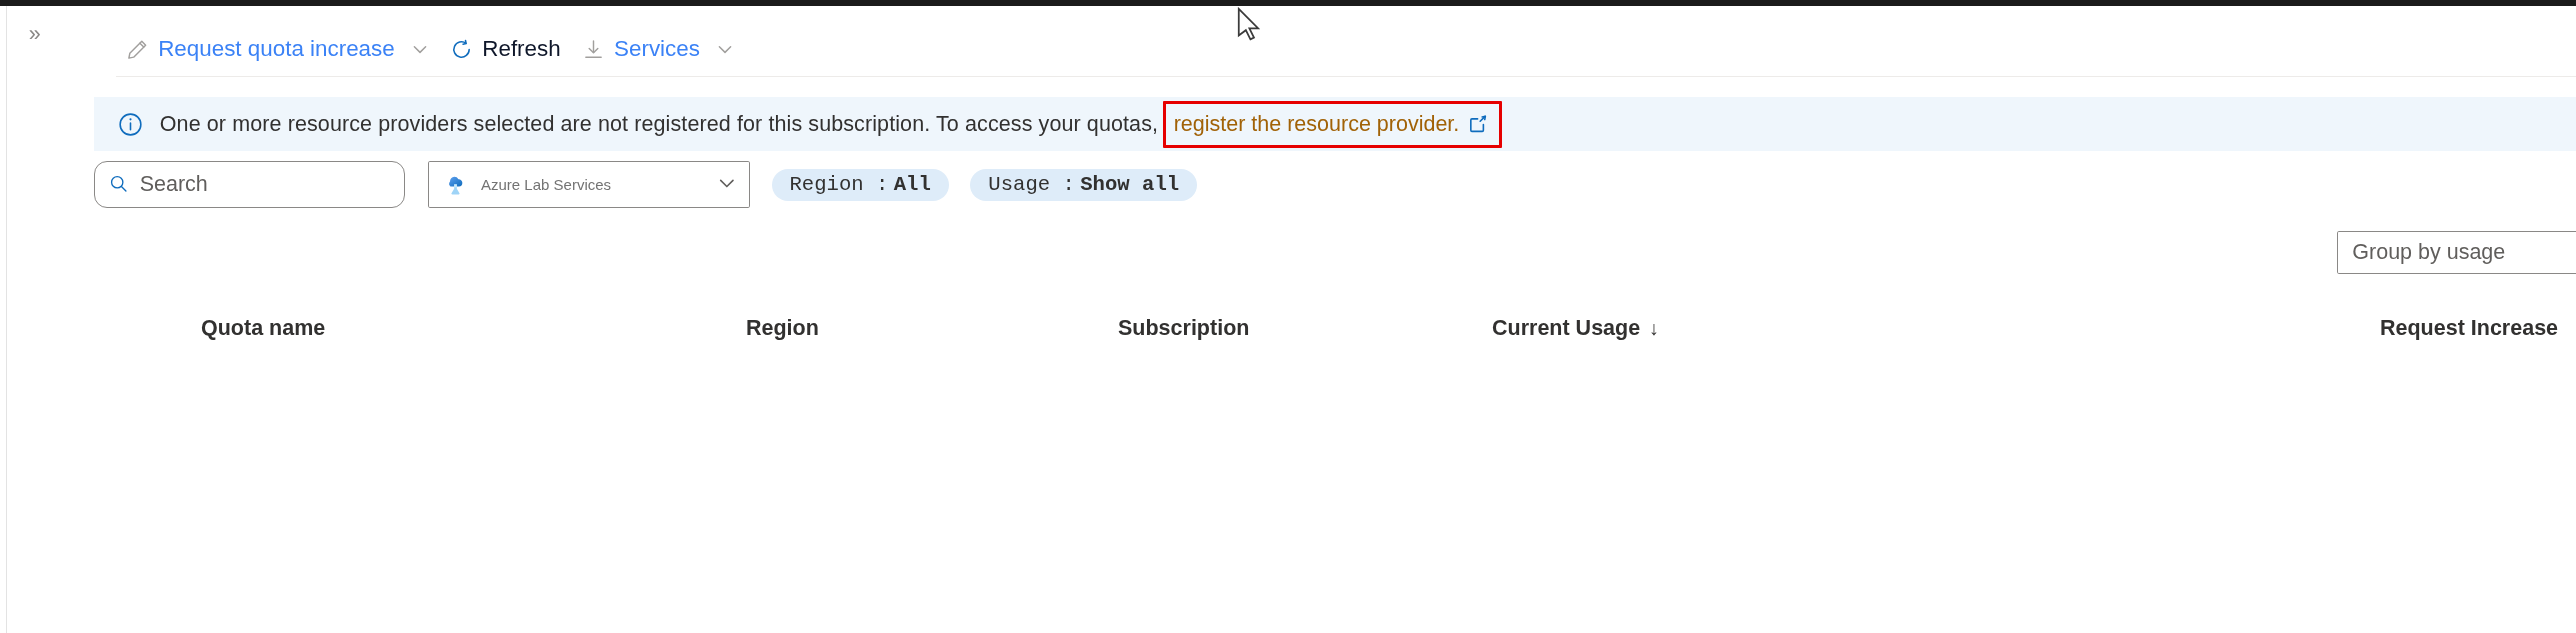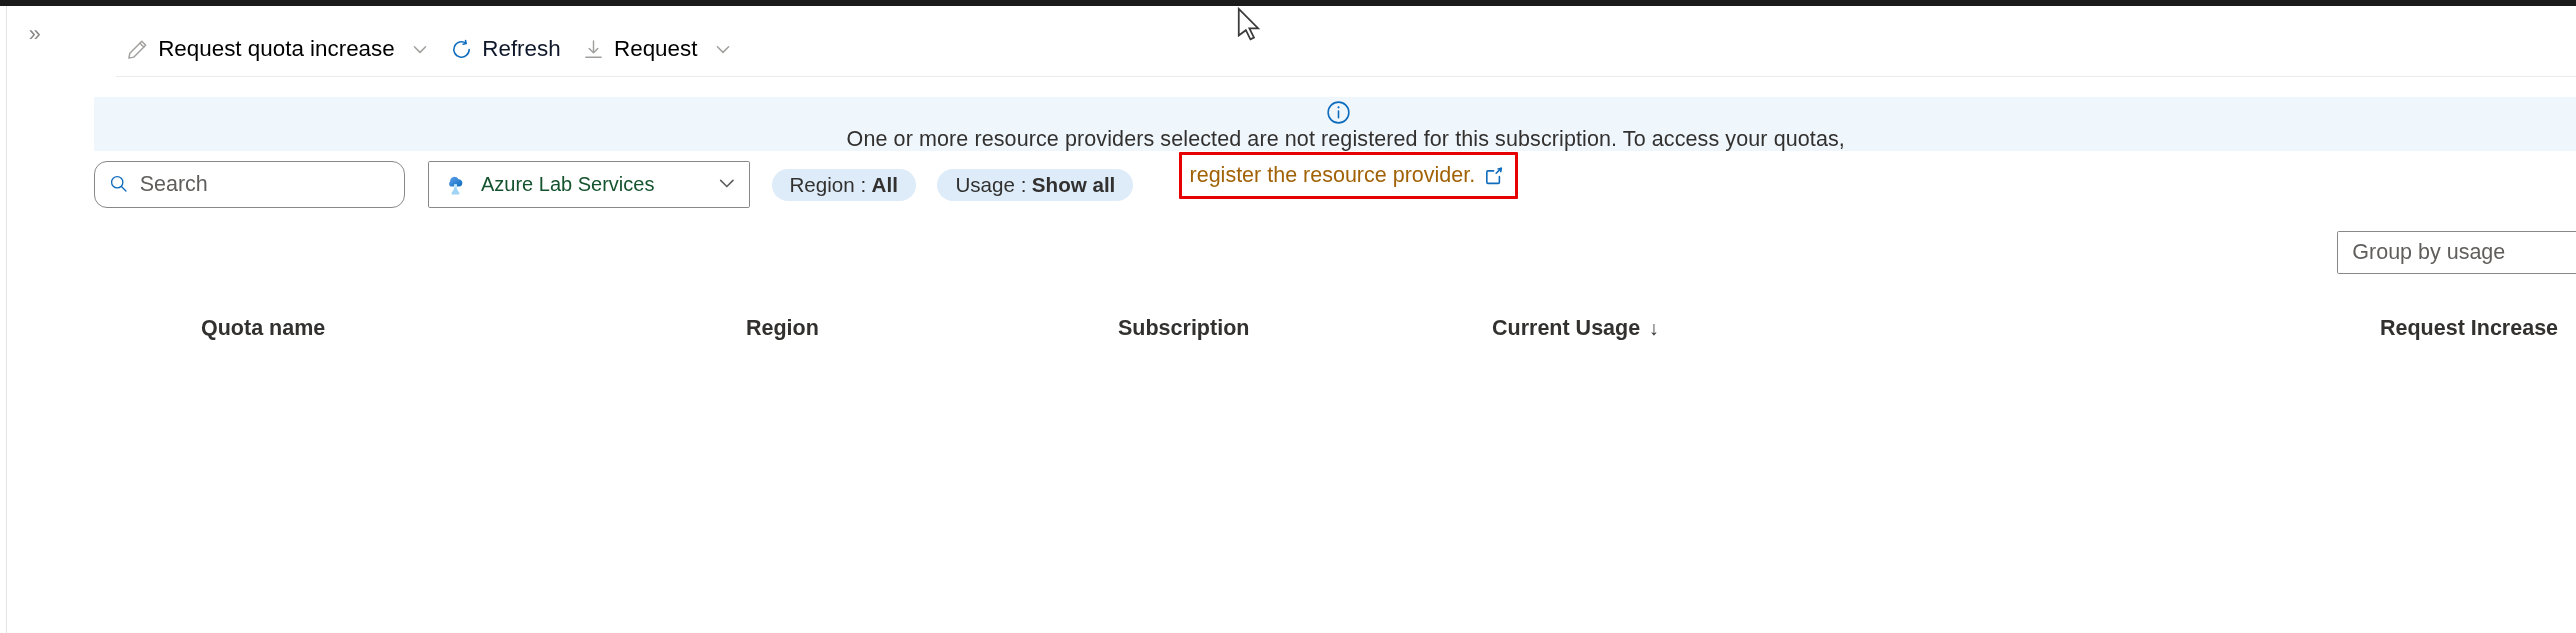--- a/index.html
+++ b/index.html
@@ -75,21 +75,21 @@
     padding: 0 10.7px;
     gap: 9px;
     background: transparent;
     border: none;
     font-family: inherit;
     font-size: 22.4px;
     color: #0f172a;
     cursor: pointer;
     white-space: nowrap;
   }
-  .cmd-btn.disabled { color: #000000; cursor: default; justify-content: flex-end; }
+  .cmd-btn.disabled { color: #3b82f6; cursor: default; justify-content: flex-end; }
   .cmd-btn .cmd-icon {
     width: 23px; height: 23px;
     display: inline-flex;
     align-items: center;
     justify-content: center;
     flex: 0 0 auto;
   }
   .cmd-btn .cmd-icon svg { display: block; }
   .cmd-btn .caret {
     margin-left: 7.2px;
@@ -111,21 +111,20 @@
   .banner {
     position: absolute;
     top: 91px;
     left: 0px;
     width: 2482px;
     height: 54px;
     background: #eff6fc;
     display: flex;
     align-items: center;
     padding-left: 21.5px;
-    flex-direction: column;
   }
   .banner-icon {
     width: 30px; height: 30px;
     flex: 0 0 auto;
     display: inline-flex;
     align-items: center;
     justify-content: center;
     margin-right: 14.3px;
   }
   .banner-text {
@@ -199,40 +198,40 @@
     border: 0.9px solid #8a8886;
     border-radius: 1.8px;
     background: #fff;
     display: flex;
     align-items: center;
     padding: 0 12.5px;
     gap: 12.5px;
     cursor: pointer;
   }
   .provider-label {
-    font-size: 20px;
-    color: #14532d;
+    font-size: 15px;
+    color: #737373;
     white-space: nowrap;
     flex: 1;
   }
 
   .pill {
     margin-left: 21.5px;
     height: 31px;
     border-radius: 19.7px;
     background: #deecf9;
     display: flex;
     align-items: center;
     padding: 16px 18px;
     font-size: 20.6px;
     color: #323130;
     white-space: nowrap;
     cursor: pointer;
     border: none;
-    font-family: Liberation Sans, sans-serif;
+    font-family: Liberation Mono, monospace;
   }
   .pill .pill-key { font-weight: 400; }
   .pill .pill-val { font-weight: 700; margin-left: 5.4px; text-align: right; }
 
   
   .group-by {
     position: absolute;
     top: 225px;
     left: 2243px;
     width: 268px;
@@ -324,21 +323,21 @@
     </button>
 
     <button class="cmd-btn disabled">
       <span class="cmd-icon">
         <svg width="23" height="23" viewBox="0 0 24 24" fill="none" stroke="#a19f9d" stroke-width="1.5" stroke-linecap="round" stroke-linejoin="round">
           <path d="M12 3v12"></path>
           <path d="M7.5 11l4.5 4.5 4.5-4.5"></path>
           <path d="M4 20h16"></path>
         </svg>
       </span>
-      <span>Request</span>
+      <span>Services</span>
       <span class="caret">
         <svg width="18" height="18" viewBox="0 0 16 16" fill="none" stroke="#a19f9d" stroke-width="1.3" stroke-linecap="round" stroke-linejoin="round">
           <path d="M3 6l5 5 5-5"></path>
         </svg>
       </span>
     </button>
   </div>
 
   <div class="cmd-sep"></div>
 

